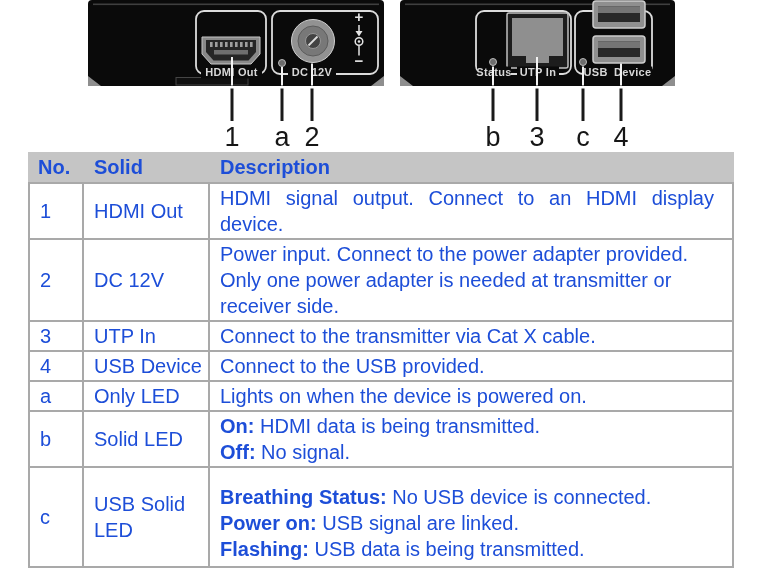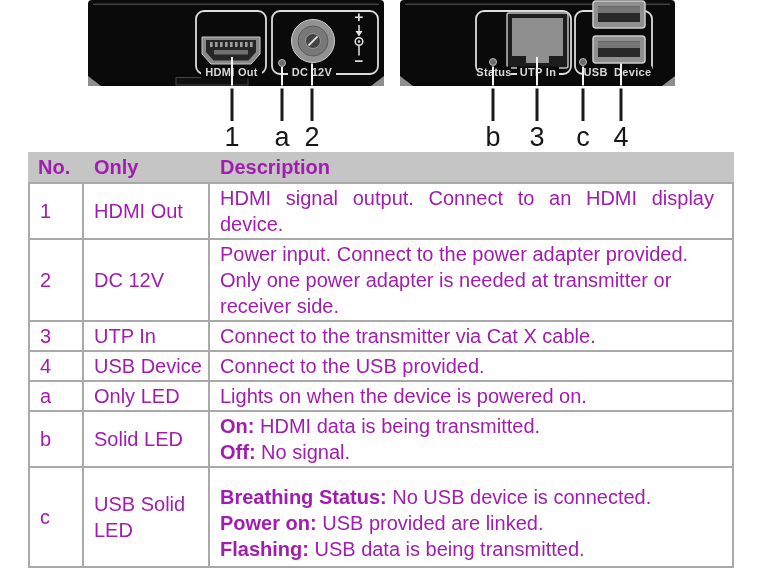--- a/index.html
+++ b/index.html
@@ -10,21 +10,21 @@
   .panel-label{font-family:"Liberation Sans",sans-serif;font-size:11px;font-weight:bold;
                fill:#d8d8d8;letter-spacing:.3px;}
   .usb-label{word-spacing:3px;}
   .polarity{font-family:"Liberation Sans",sans-serif;font-size:15px;font-weight:bold;fill:#e4e4e4;}
   .wline{stroke:#f2f2f2;stroke-width:2;}
   .tick{stroke:#1a1a1a;stroke-width:3;}
   .callout-num{font-family:"Liberation Sans",sans-serif;font-size:27px;fill:#161616;}
 
   .tablewrap{position:absolute;left:28px;top:152px;}
   table{border-collapse:separate;border-spacing:0;table-layout:fixed;width:706px;
-        font-family:"Liberation Sans",sans-serif;font-size:20px;line-height:26px;color:#a21caf;}
+        font-family:"Liberation Sans",sans-serif;font-size:20px;line-height:26px;color:#1d4ed8;}
   th{background:#c5c5c5;text-align:left;font-weight:bold;padding:2px 0 2px 10px;height:26px;border:0;
      border-bottom:2px solid #a9a9a9;}
   td{border-right:2px solid #a9a9a9;border-bottom:2px solid #a9a9a9;padding:1px 0;vertical-align:middle;}
   td.c-no{border-left:2px solid #a9a9a9;padding-left:10px;}
   td.c-name{padding-left:10px;}
   td.c-desc{padding:1px 18px 1px 10px;vertical-align:top;}
   td.c-desc p{margin:0;}
   p.just{text-align:justify;}
   tr.row-c td.c-desc{padding-top:16px;padding-bottom:4px;}
 </style>
@@ -154,21 +154,21 @@
   <div class="tablewrap">
     <table>
       <colgroup>
           <col style="width:56px">
           <col style="width:126px">
           <col style="width:524px">
         </colgroup>
       <thead>
         <tr>
           <th>No.</th>
-          <th>Only</th>
+          <th>Solid</th>
           <th>Description</th>
         </tr>
       </thead>
       <tbody>
         <tr>
           <td class="c-no">1</td>
           <td class="c-name">HDMI Out</td>
           <td class="c-desc">
             <p class="just"><b></b><span>HDMI signal output. Connect to an HDMI display device.</span></p>
           </td>
@@ -208,21 +208,21 @@
           <td class="c-desc">
             <p><b>On:</b><span> HDMI data is being transmitted.</span></p>
             <p><b>Off:</b><span> No signal.</span></p>
           </td>
         </tr>
         <tr class="row-c">
           <td class="c-no">c</td>
           <td class="c-name">USB Solid LED</td>
           <td class="c-desc">
             <p><b>Breathing Status:</b><span> No USB device is connected.</span></p>
-            <p><b>Power on:</b><span> USB provided are linked.</span></p>
+            <p><b>Power on:</b><span> USB signal are linked.</span></p>
             <p><b>Flashing:</b><span> USB data is being transmitted.</span></p>
           </td>
         </tr>
       </tbody>
     </table>
   </div>
 
 </div>
 
 </body></html>

